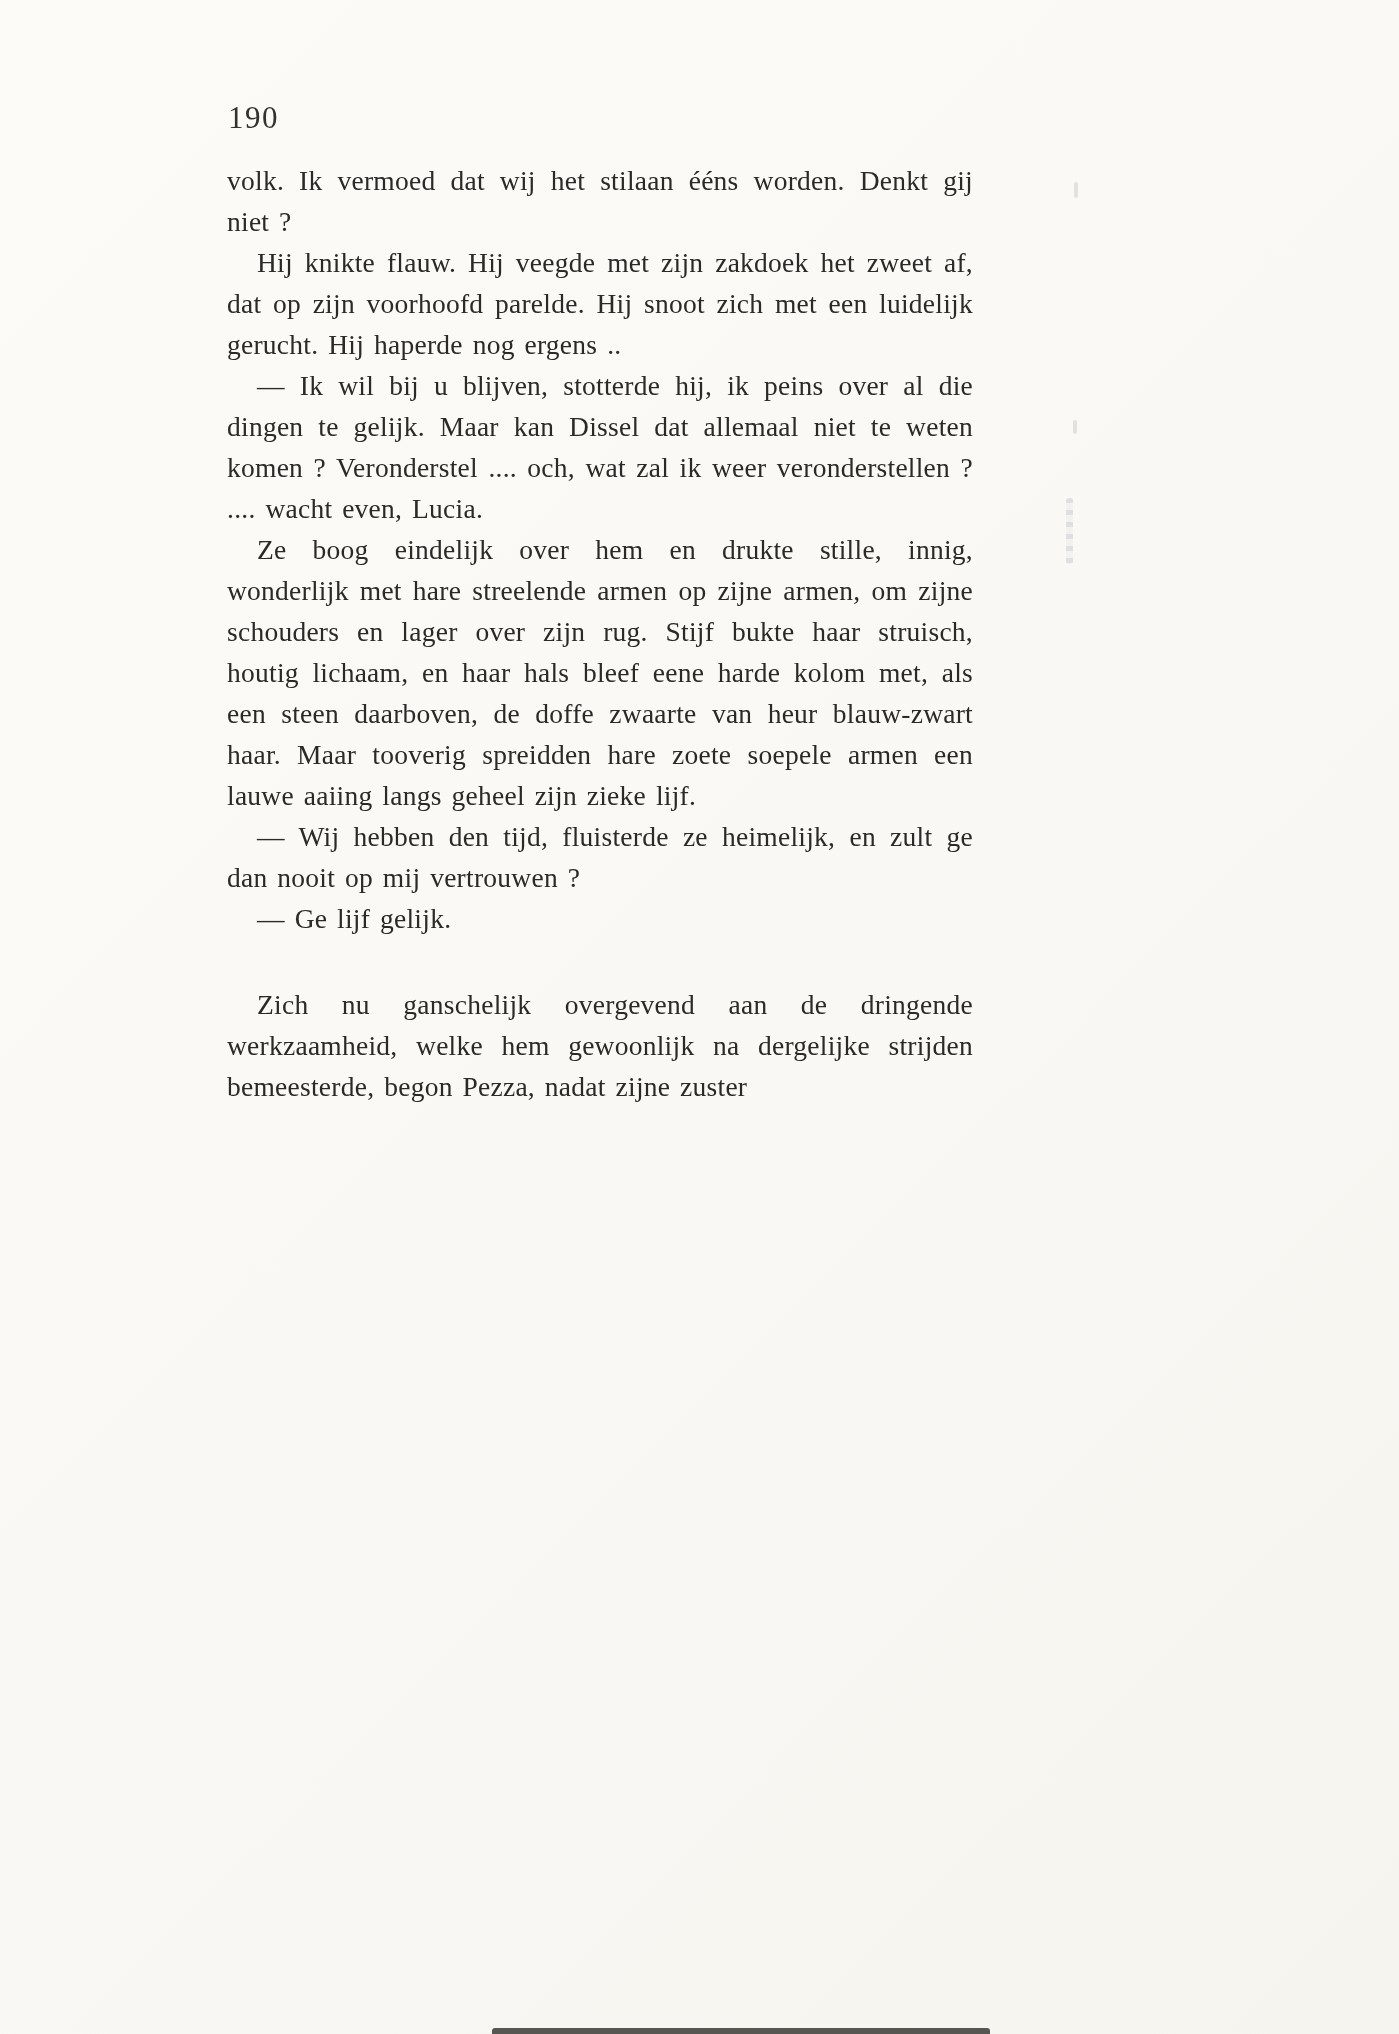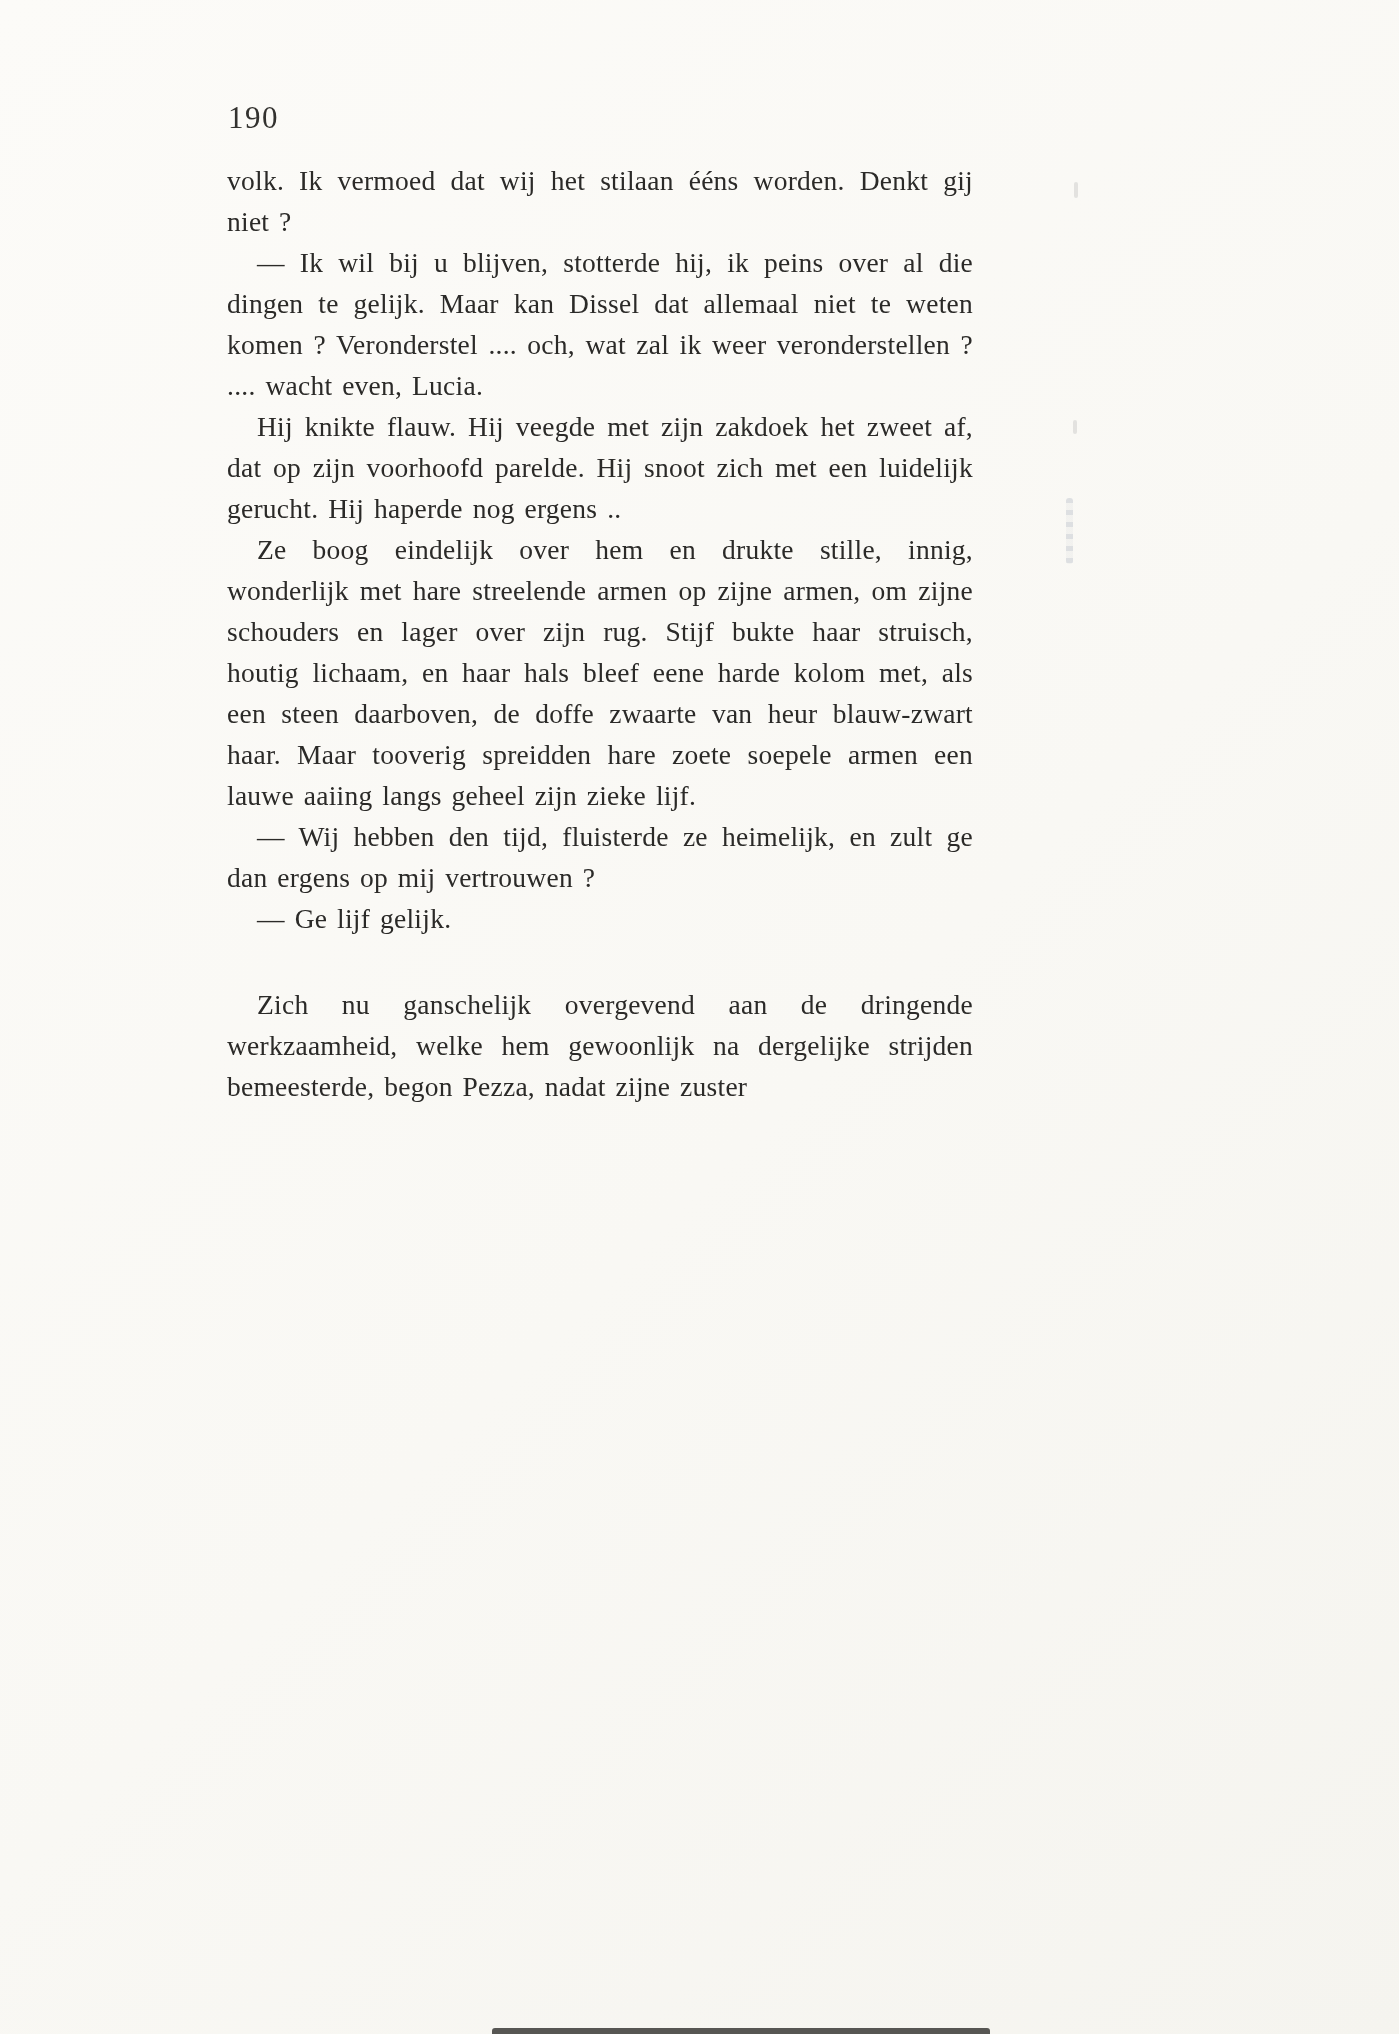--- a/index.html
+++ b/index.html
@@ -86,24 +86,24 @@
   }
 </style>
 </head>
 <body>
 
 <div class="page">
   <div class="page-number">190</div>
 
   <div class="text-block" id="text-block">
       <p class="para">volk. Ik vermoed dat wij het stilaan ééns worden. Denkt gij niet ?</p>
+      <p class="para indent">Hij knikte flauw. Hij veegde met zijn zakdoek het zweet af, dat op zijn voorhoofd parelde. Hij snoot zich met een luidelijk gerucht. Hij haperde nog ergens ..</p>
       <p class="para indent">— Ik wil bij u blijven, stotterde hij, ik peins over al die dingen te gelijk. Maar kan Dissel dat allemaal niet te weten komen ? Veronderstel .... och, wat zal ik weer veronderstellen ? .... wacht even, Lucia.</p>
-      <p class="para indent">Hij knikte flauw. Hij veegde met zijn zakdoek het zweet af, dat op zijn voorhoofd parelde. Hij snoot zich met een luidelijk gerucht. Hij haperde nog ergens ..</p>
       <p class="para indent">Ze boog eindelijk over hem en drukte stille, innig, wonderlijk met hare streelende armen op zijne armen, om zijne schouders en lager over zijn rug. Stijf bukte haar struisch, houtig lichaam, en haar hals bleef eene harde kolom met, als een steen daarboven, de doffe zwaarte van heur blauw-zwart haar. Maar tooverig spreidden hare zoete soepele armen een lauwe aaiing langs geheel zijn zieke lijf.</p>
-      <p class="para indent">— Wij hebben den tijd, fluisterde ze heimelijk, en zult ge dan ergens op mij vertrouwen ?</p>
+      <p class="para indent">— Wij hebben den tijd, fluisterde ze heimelijk, en zult ge dan nooit op mij vertrouwen ?</p>
       <p class="para indent">— Ge lijf gelijk.</p>
       <p class="para indent section-break">Zich nu ganschelijk overgevend aan de dringende werkzaamheid, welke hem gewoonlijk na dergelijke strijden bemeesterde, begon Pezza, nadat zijne zuster</p>
     </div>
 
   <div class="margin-smudge"></div>
   <div class="margin-speck-1"></div>
   <div class="margin-speck-2"></div>
   <div class="scan-edge"></div>
 </div>
 

